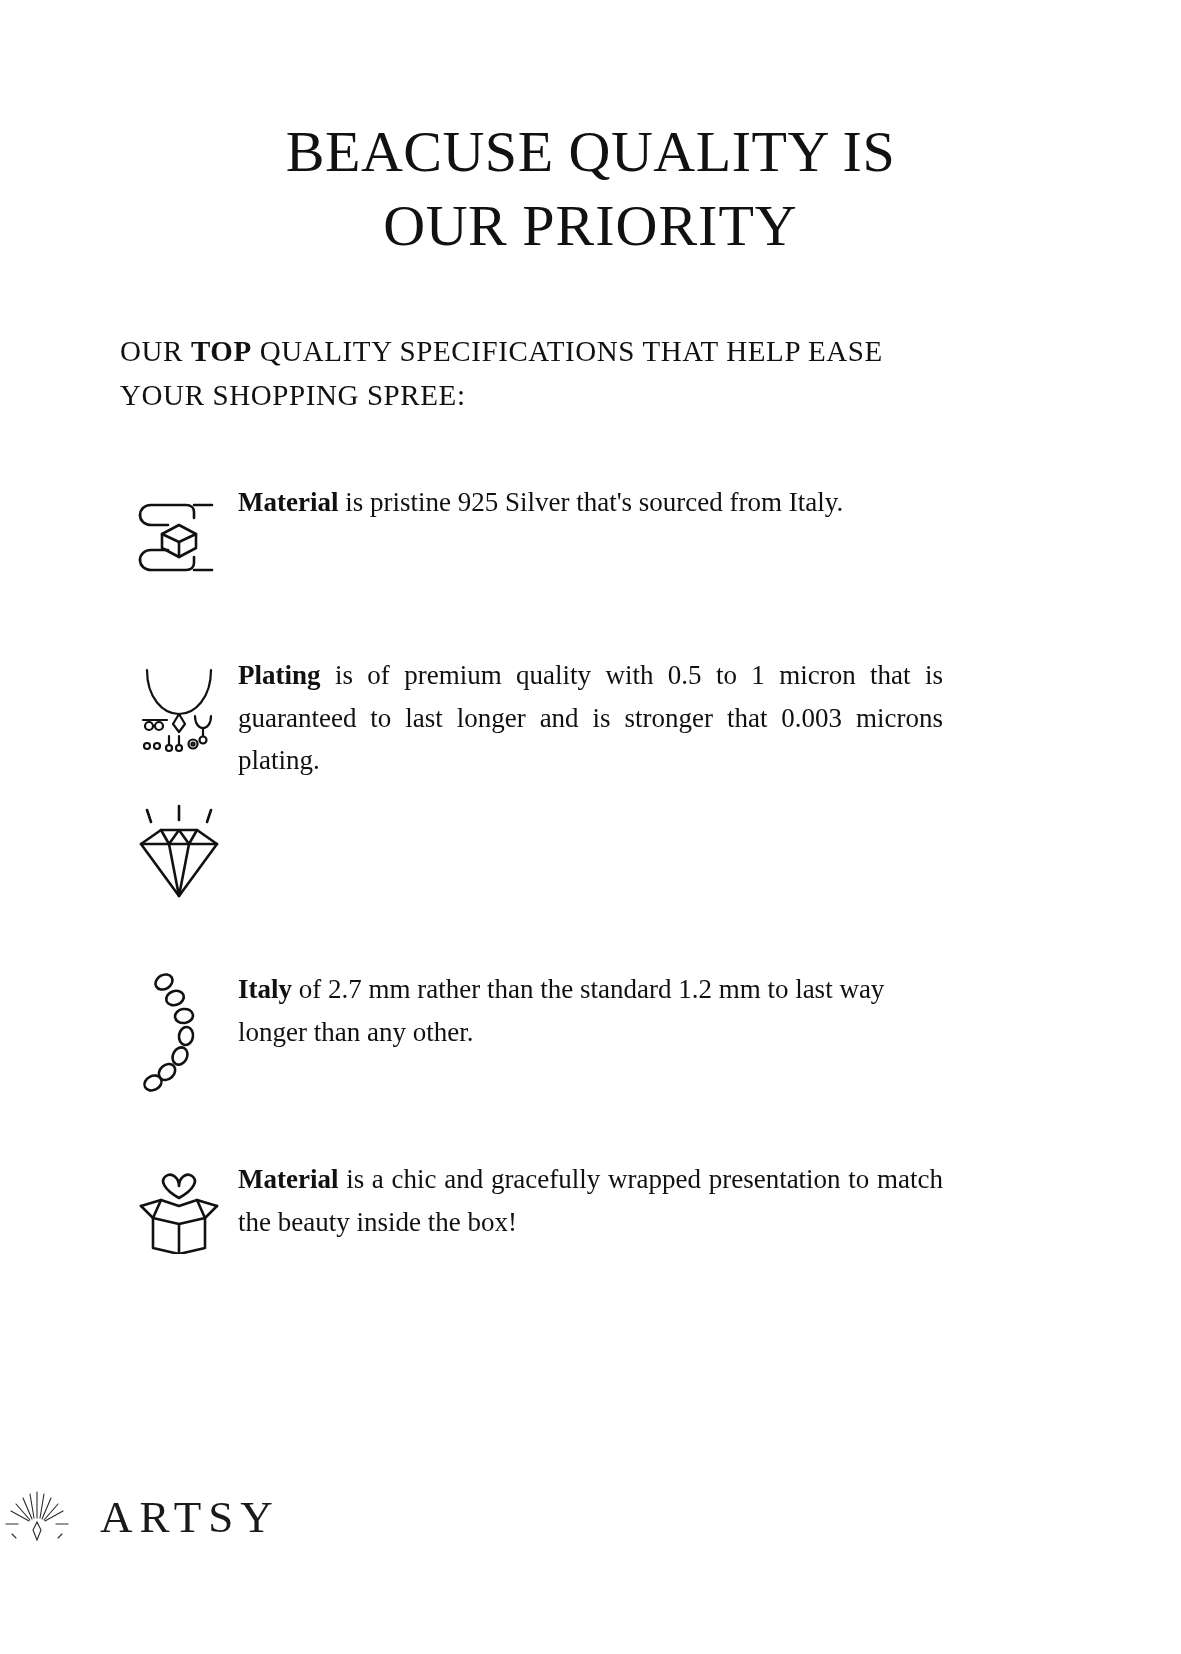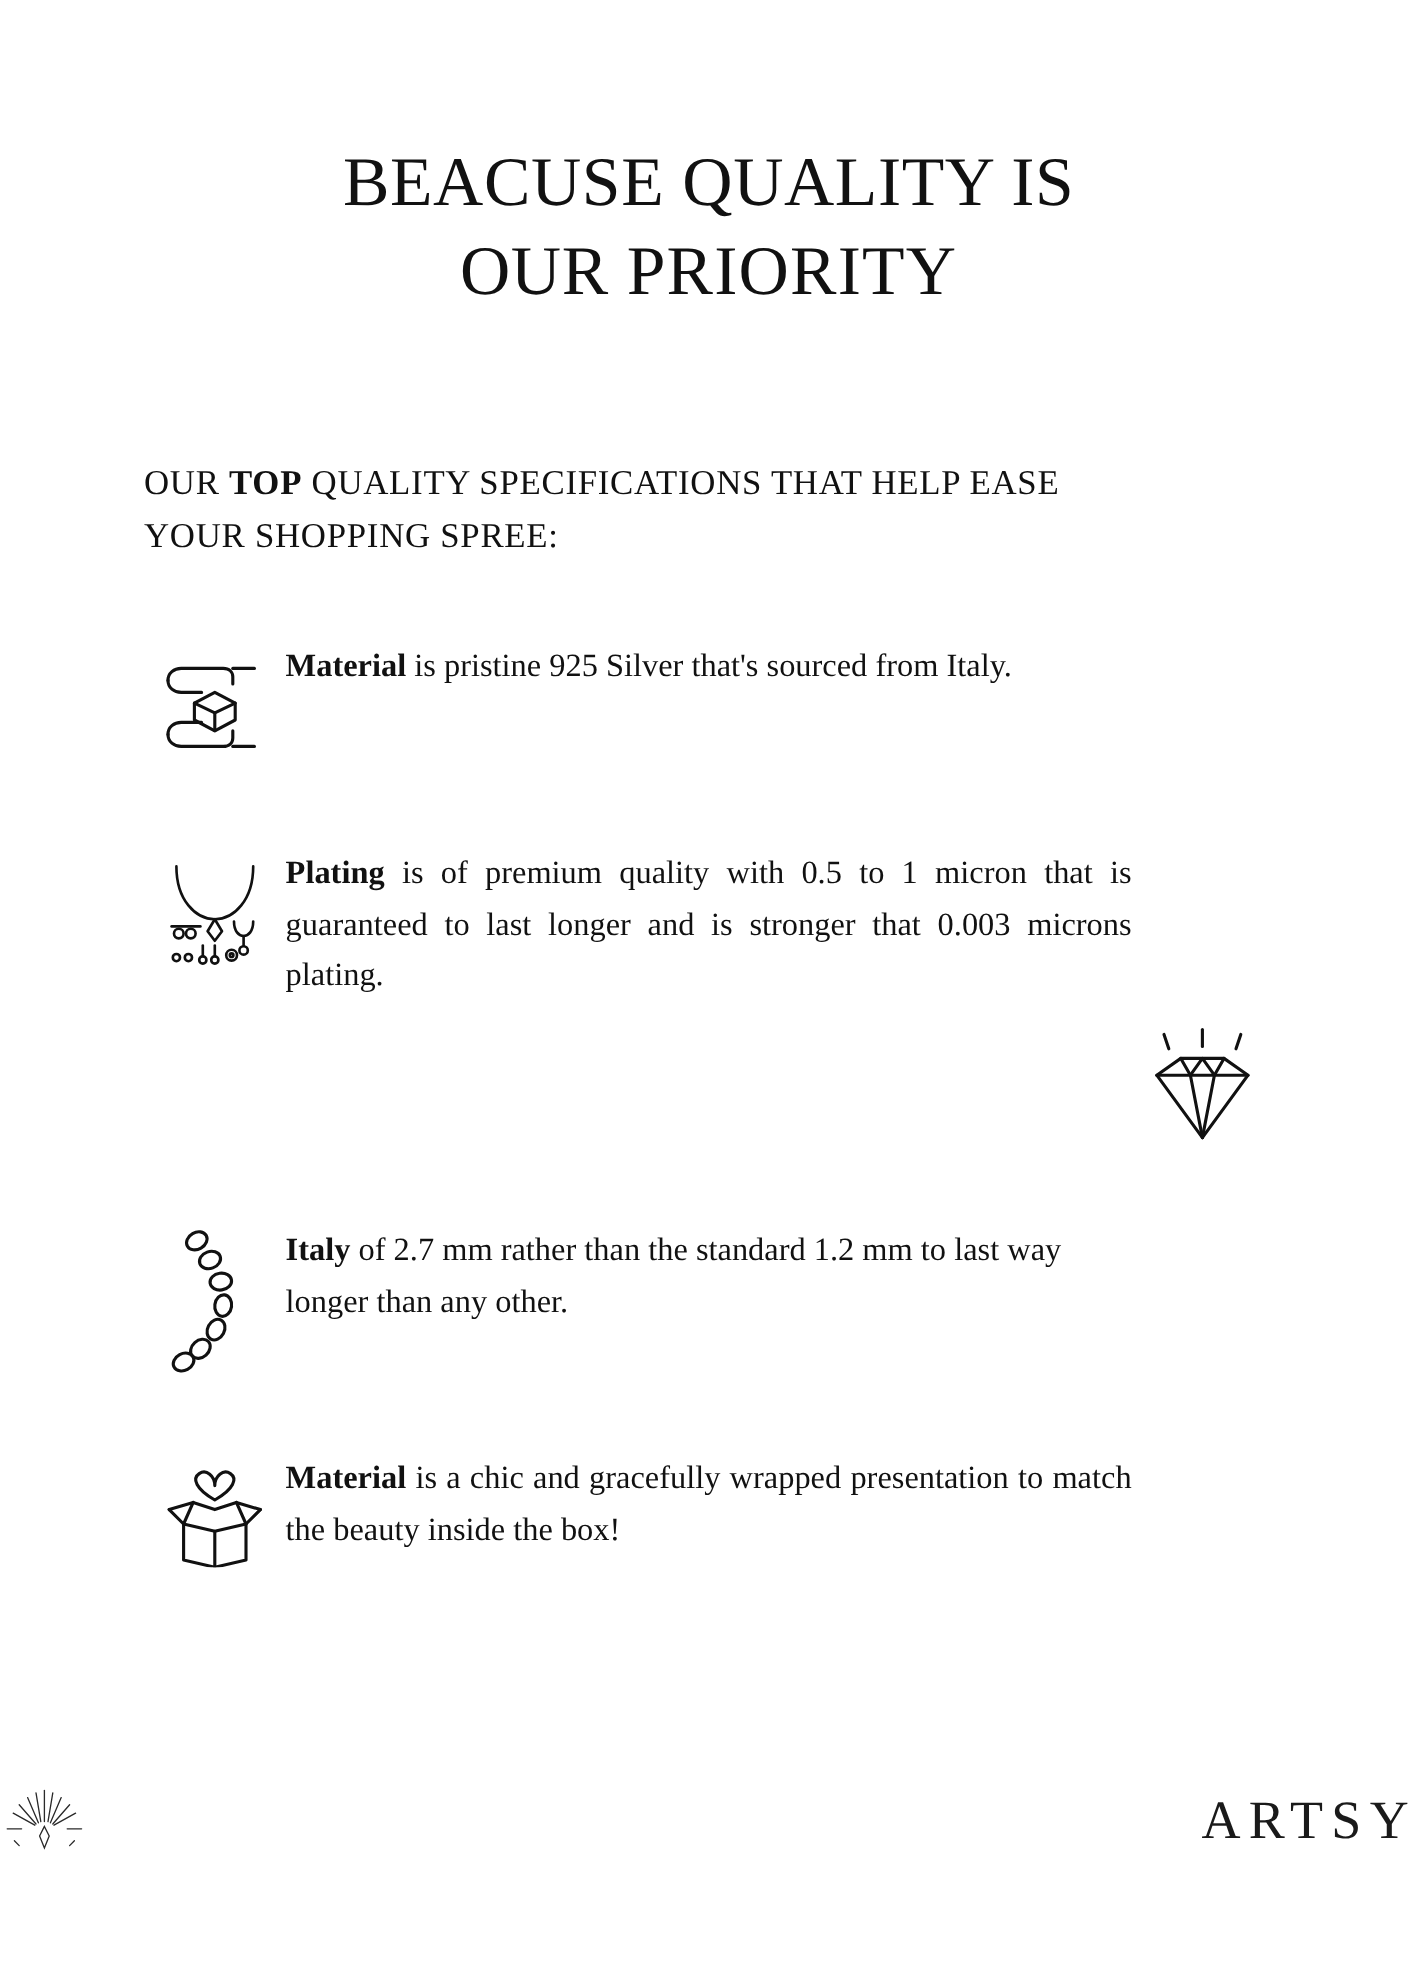--- a/index.html
+++ b/index.html
@@ -46,37 +46,36 @@
     white-space: nowrap;
   }
   .headline .line2 b {
     font-weight: 400;
     letter-spacing: 1px;
     margin-top: 44px;
   }
 
   
   .subhead {
-    margin-top: 120px;
+    margin-top: 68px;
     font-size: 29px;
     line-height: 1.52;
     letter-spacing: 0.6px;
     max-width: 830px;
   }
   .subhead b { font-weight: 700; }
 
   
   .features {
     margin-top: 62px;
   }
   .feature {
     display: flex;
     align-items: flex-start;
     margin-bottom: 52px;
-    justify-content: flex-end;
   }
   .feature .icon-cell {
     width: 118px;
     min-width: 118px;
     display: flex;
     justify-content: center;
     align-items: flex-start;
     padding-top: 6px;
   }
   .feature .text-cell {
@@ -103,22 +102,22 @@
   }
 
   
   .footer {
     position: absolute;
     left: 0;
     right: 0;
     bottom: 108px;
     display: flex;
     align-items: center;
-    justify-content: space-between;
-    gap: 8px;
+    justify-content: flex-start;
+    gap: 26px;
   }
   .footer .brand {
     font-size: 45px;
     letter-spacing: 7px;
     font-weight: 400;
     color: #1a1a1a;
   }
   .footer .sunburst {
     display: block;
   }

